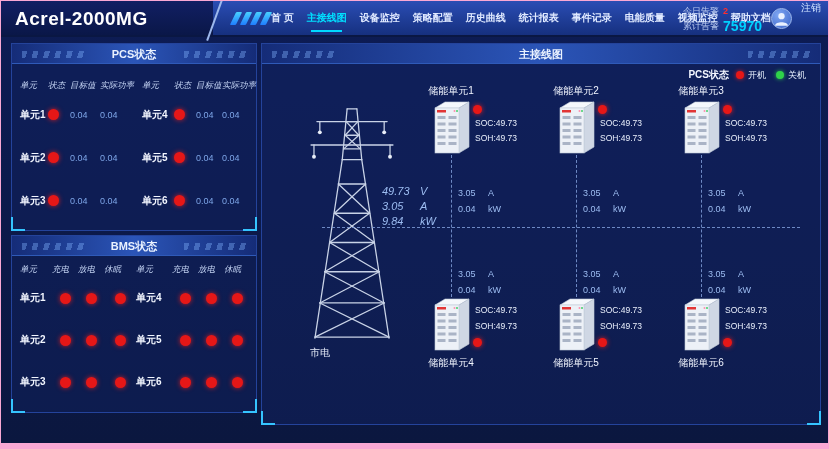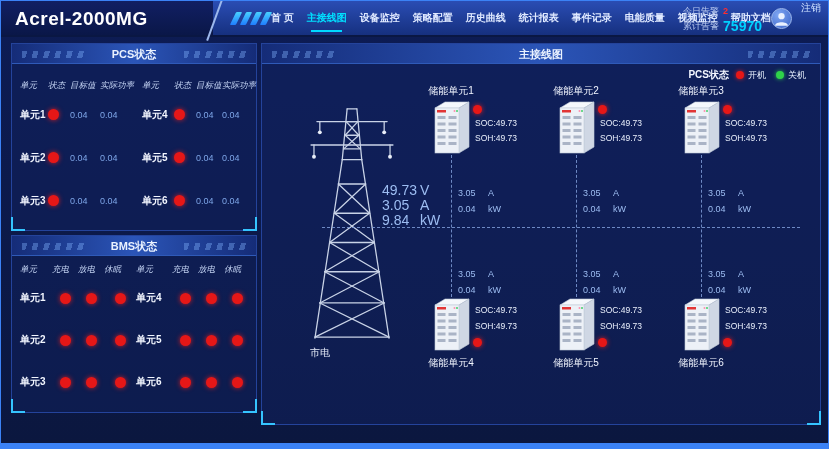--- a/index.html
+++ b/index.html
@@ -1,17 +1,17 @@
 <!DOCTYPE html>
 <html><head>
 <meta charset="utf-8">
 <style>
   * { margin:0; padding:0; box-sizing:border-box; }
   html,body { width:829px; height:449px; background:#eef0f4; font-family:"Liberation Sans", sans-serif; overflow:hidden; }
-  .window { width:829px; height:449px; padding:1px 1px 6px 1px; background:#3b82f6; }
+  .window { width:829px; height:449px; padding:1px 1px 6px 1px; background:#f9a8d4; }
   .app { position:relative; width:827px; height:442px; background:linear-gradient(180deg,#0d1c55 0%,#0b173f 100%); overflow:hidden; }
 
   
   .header { position:absolute; left:0; top:0; width:827px; height:36px;
     background:linear-gradient(180deg,#2a4db4 0%,#16307f 100%); border-bottom:2px solid #0a1743; }
   .logo-block { position:absolute; left:0; top:0; width:212px; height:34px;
     background:linear-gradient(180deg,#111f63 0%,#0a1748 100%); }
   .logo-edge { position:absolute; left:213px; top:-5px; width:2px; height:46px; background:#9db8ec; transform:rotate(20deg); }
   .logo-text { position:absolute; left:14px; top:7px; font-size:19px; font-weight:bold; color:#ffffff; letter-spacing:.5px; }
   .slashes { position:absolute; left:232px; top:11px; display:flex; }
@@ -62,21 +62,21 @@
   .legend .cap { font-size:10px; font-weight:bold; color:#f2f6ff; }
   .legend .items { display:flex; flex-direction:row; gap:10px; }
   .legend .li { display:flex; align-items:center; gap:4px; font-size:9px; color:#eaf2ff; }
   .ldot { width:8px; height:8px; border-radius:50%; }
   .ldot.on  { background:#e61717; box-shadow:0 0 4px rgba(240,30,30,.9); }
   .ldot.off { background:#2fd24a; box-shadow:0 0 4px rgba(47,210,74,.9); }
 
   .tower { position:absolute; left:38px; top:62px; width:104px; height:234px; }
   .grid-label { position:absolute; left:48px; top:302px; width:100px; font-size:10px; color:#e8eefb; }
   .srcvals { position:absolute; left:120px; top:139px; }
-  .srcvals .vr { display:flex; height:15px; align-items:flex-end; font-size:14px; color:#9dbdf2; }
+  .srcvals .vr { display:flex; height:15px; align-items:center; font-size:11px; color:#9dbdf2;font-style:italic; }
   .srcvals .vv { width:38px; }
 
   .bus { position:absolute; left:60px; top:183px; width:478px; border-top:1px dashed #7f9cd8; opacity:.85; }
 
   .dcol { position:absolute; top:40px; width:110px; height:295px; }
   .dcol.c1 { left:134px; } .dcol.c2 { left:259px; } .dcol.c3 { left:384px; }
   .dcol .toplabel { position:absolute; left:0; top:0; width:110px; text-align:center; font-size:10px; color:#f2f6ff; white-space:nowrap; }
   .dcol .botlabel { position:absolute; left:0; top:272px; width:110px; text-align:center; font-size:10px; color:#f2f6ff; white-space:nowrap; }
   .cab { position:absolute; left:33px; width:44px; height:56px; cursor:pointer; }
   .cab.topc { top:15px; } .cab.botc { top:212px; }

